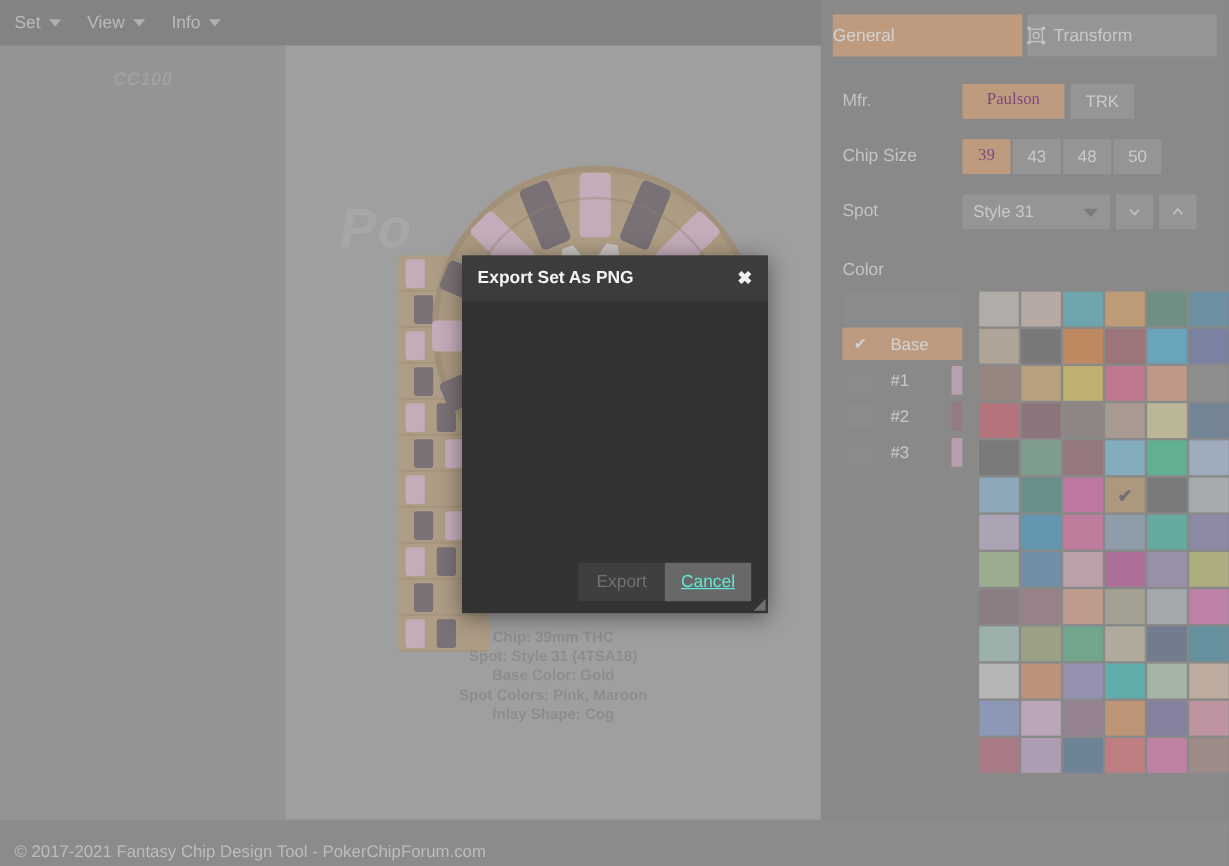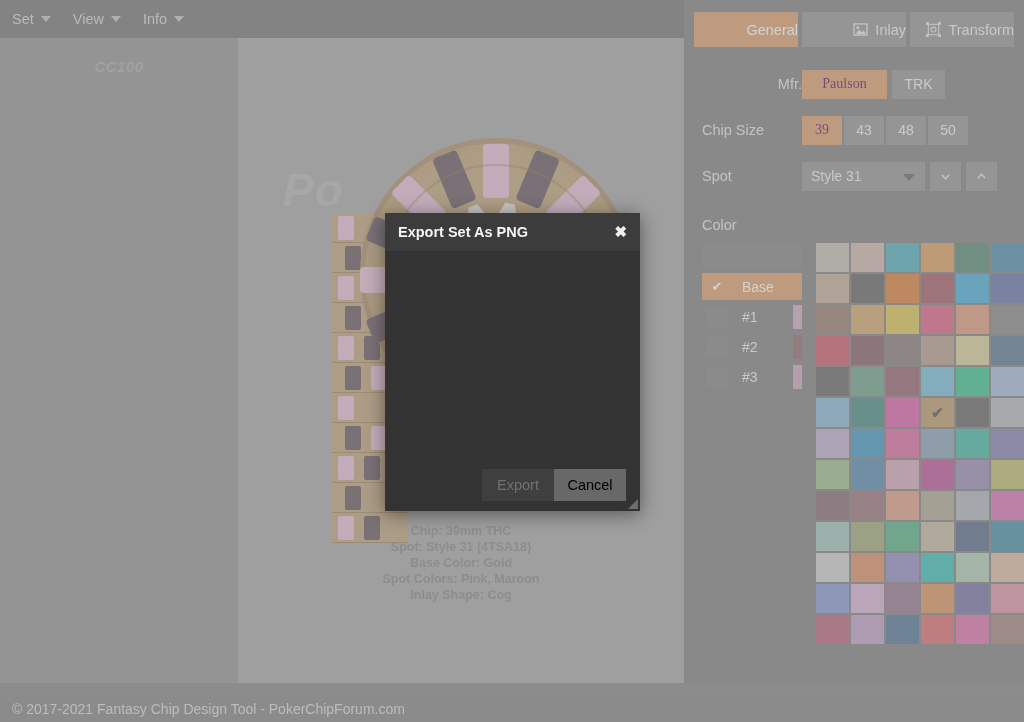--- a/index.html
+++ b/index.html
@@ -120,21 +120,21 @@
   
   .rightpanel {
     position: absolute; left: 684px; top: 0;
     width: 340px; height: 683px;
     background: #878787;
   }
   .tabs { display: flex; padding: 12px 10px 0 10px; gap: 4px; }
   .tab {
     flex: 1;
     height: 35px;
-    display: flex; align-items: center; justify-content: flex-end;
+    display: flex; align-items: center; justify-content: flex-start;
     gap: 7px;
     background: #9b9b9b; color: #f0f0f0;
     font-size: 14.5px;
     cursor: pointer;
   }
   .tab.active { background: #e0a675; color: #ffffff; }
 
   .formrow {
     display: flex; align-items: center;
     margin: 0 0 0 18px; height: 46px;
@@ -272,21 +272,21 @@
     width: 100%;
     display: flex; justify-content: flex-end;
     padding-right: 14px; gap: 0;
   }
   .dlg-btn {
     height: 32px; width: 72px;
     display: flex; align-items: center; justify-content: center;
     font-size: 14.5px; cursor: pointer;
   }
   .dlg-btn.disabled { background: #3f3f3f; color: #717171; cursor: default; }
-  .dlg-btn.normal   { background: #686868; color: #000000; }
+  .dlg-btn.normal   { background: #686868; color: #5eead4; text-decoration: underline; }
   .resizegrip {
     position: absolute; right: 2px; bottom: 2px;
     width: 0; height: 0;
     border-left: 10px solid transparent;
     border-bottom: 10px solid #6e6e6e;
   }
 </style>
 </head>
 <body>
 
@@ -392,41 +392,33 @@
     </div>
   </div>
 
   <div class="rightpanel">
 
     <div class="tabs">
       <div class="tab active">
         <span>General</span>
       </div>
       <div class="tab">
-        <svg width="15" height="13" viewBox="0 0 16 14">
-          <rect x="1" y="1" width="14" height="12" fill="none" stroke="#e8e8e8" stroke-width="1.4"></rect>
-          <circle cx="5" cy="5" r="1.6" fill="#e8e8e8"></circle>
-          <path d="M2.5 12 L6.5 7 L9.5 10 L11.5 8 L14 12 Z" fill="#e8e8e8"></path>
-        </svg>
-        <span>Inlay</span>
-      </div>
-      <div class="tab">
         <svg width="15" height="15" viewBox="0 0 16 16">
           <rect x="2.5" y="2.5" width="11" height="11" fill="none" stroke="#e8e8e8" stroke-width="1.2"></rect>
           <circle cx="8" cy="8" r="2.6" fill="none" stroke="#e8e8e8" stroke-width="1.2"></circle>
           <rect x="0" y="0" width="3" height="3" fill="#e8e8e8"></rect>
           <rect x="13" y="0" width="3" height="3" fill="#e8e8e8"></rect>
           <rect x="0" y="13" width="3" height="3" fill="#e8e8e8"></rect>
           <rect x="13" y="13" width="3" height="3" fill="#e8e8e8"></rect>
         </svg>
         <span>Transform</span>
       </div>
     </div>
 
-    <div class="formrow" style="margin-top:14px;text-align:right;">
+    <div class="formrow" style="margin-top:14px;">
       <div class="formlabel">Mfr.</div>
       <div class="segbtn seg-mfr on" style="width:85px;">
         <span>Paulson</span>
       </div>
       <div class="segbtn seg-mfr" style="width:53px;margin-left:5px;">
         <span>TRK</span>
       </div>
     </div>
 
     <div class="formrow">

